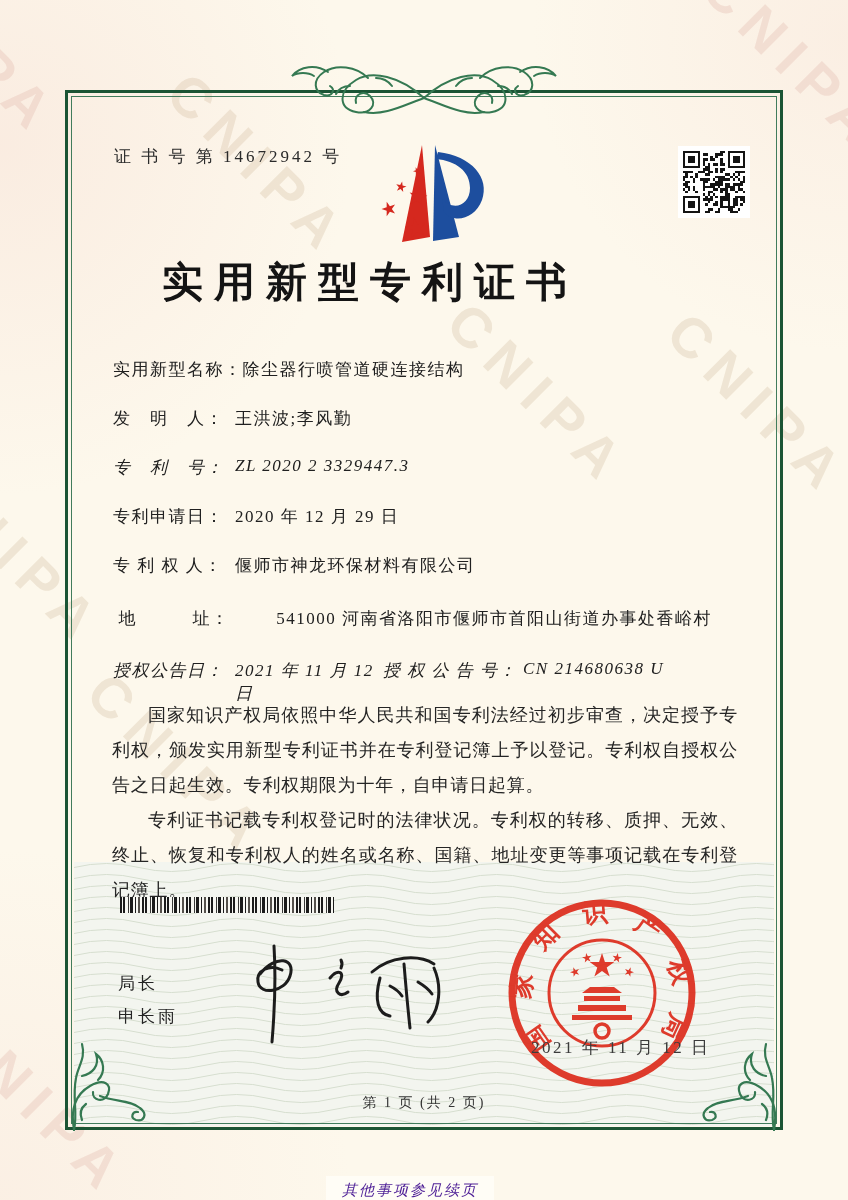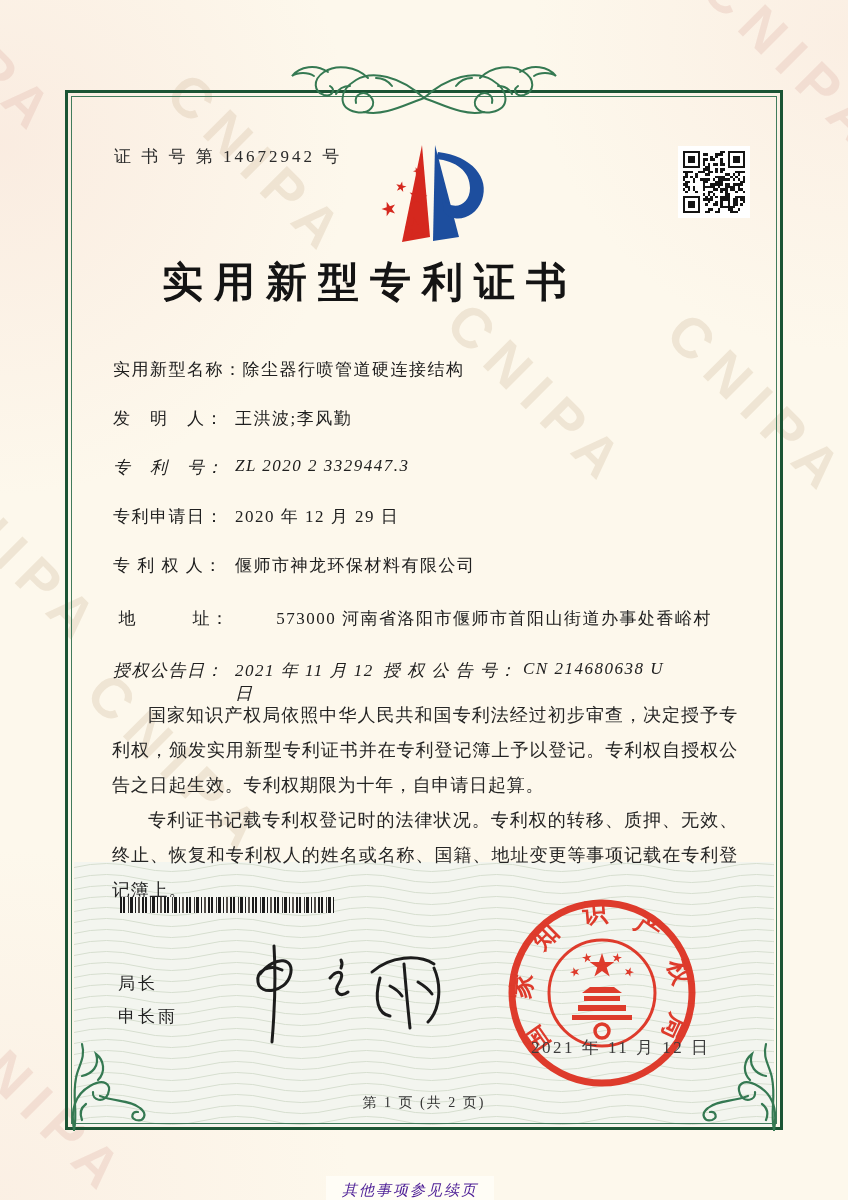--- a/index.html
+++ b/index.html
@@ -202,21 +202,21 @@
   <div class="field-row" style="top:505px;">
     <span class="flabel">专利申请日：</span>
     <span class="fvalue">2020 年 12 月 29 日</span>
   </div>
   <div class="field-row" style="top:554px;">
     <span class="flabel">专 利 权 人：</span>
     <span class="fvalue">偃师市神龙环保材料有限公司</span>
   </div>
   <div class="field-row" style="top:607px;text-align:center;">
     <span class="flabel">地　　　址：</span>
-    <span class="fvalue">573000 河南省洛阳市偃师市首阳山街道办事处香峪村</span>
+    <span class="fvalue">541000 河南省洛阳市偃师市首阳山街道办事处香峪村</span>
   </div>
   <div class="field-row" style="top:659px;font-style:italic;">
     <span class="flabel">授权公告日：</span>
     <span class="grant-date">2021 年 11 月 12 日</span>
     <span class="grant-no-label">授 权 公 告 号：</span>
     <span class="fvalue">CN 214680638 U</span>
   </div>
 
   <div class="body-text">
     <p>国家知识产权局依照中华人民共和国专利法经过初步审查，决定授予专利权，颁发实用新型专利证书并在专利登记簿上予以登记。专利权自授权公告之日起生效。专利权期限为十年，自申请日起算。</p>

